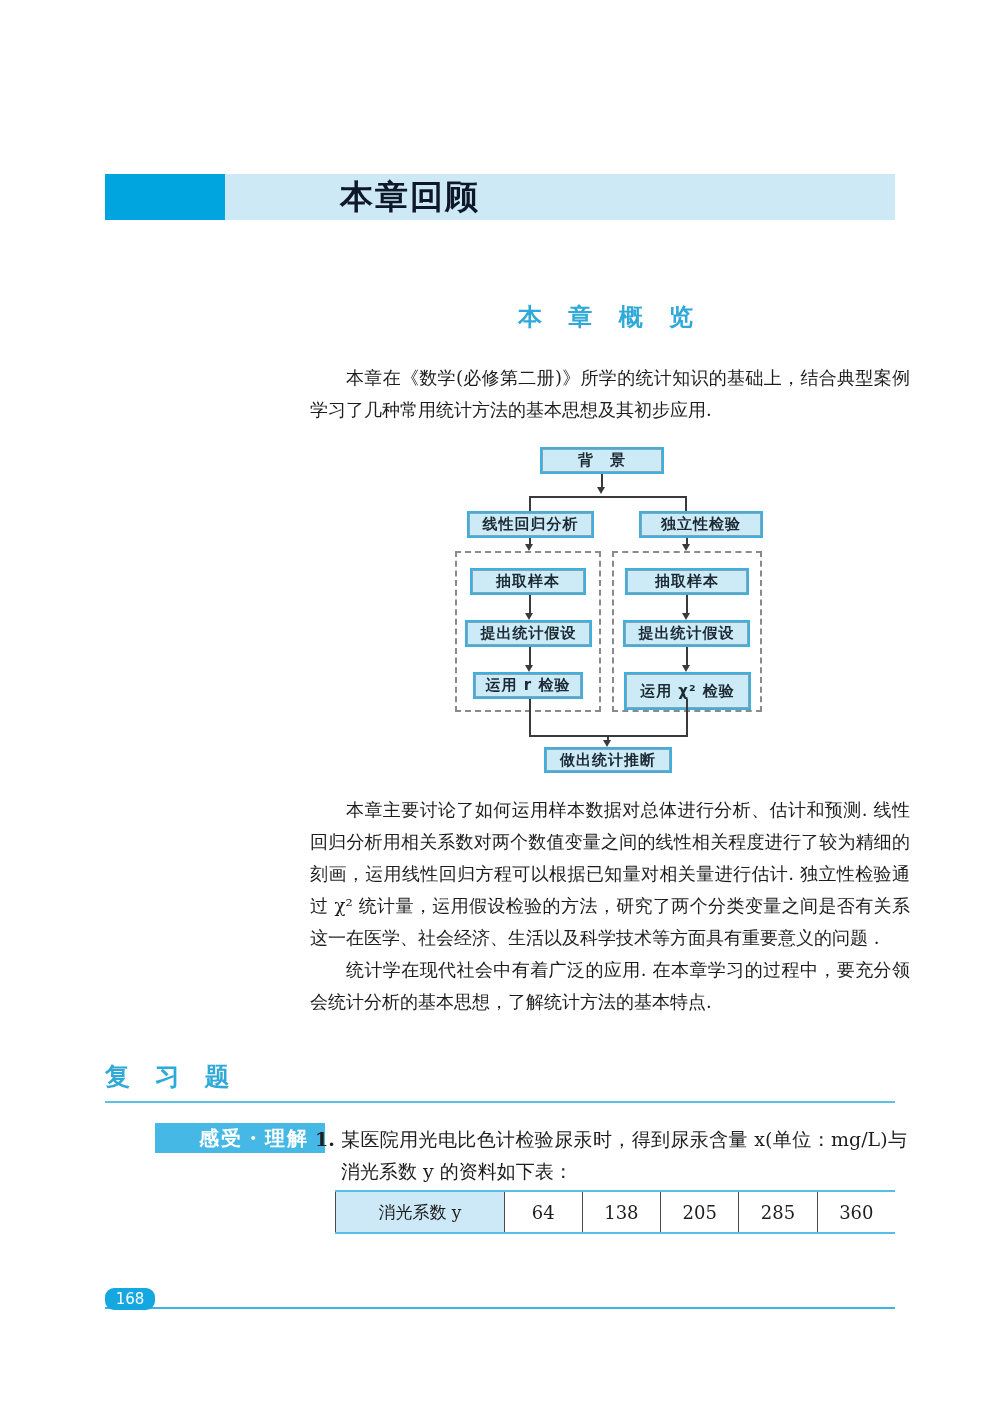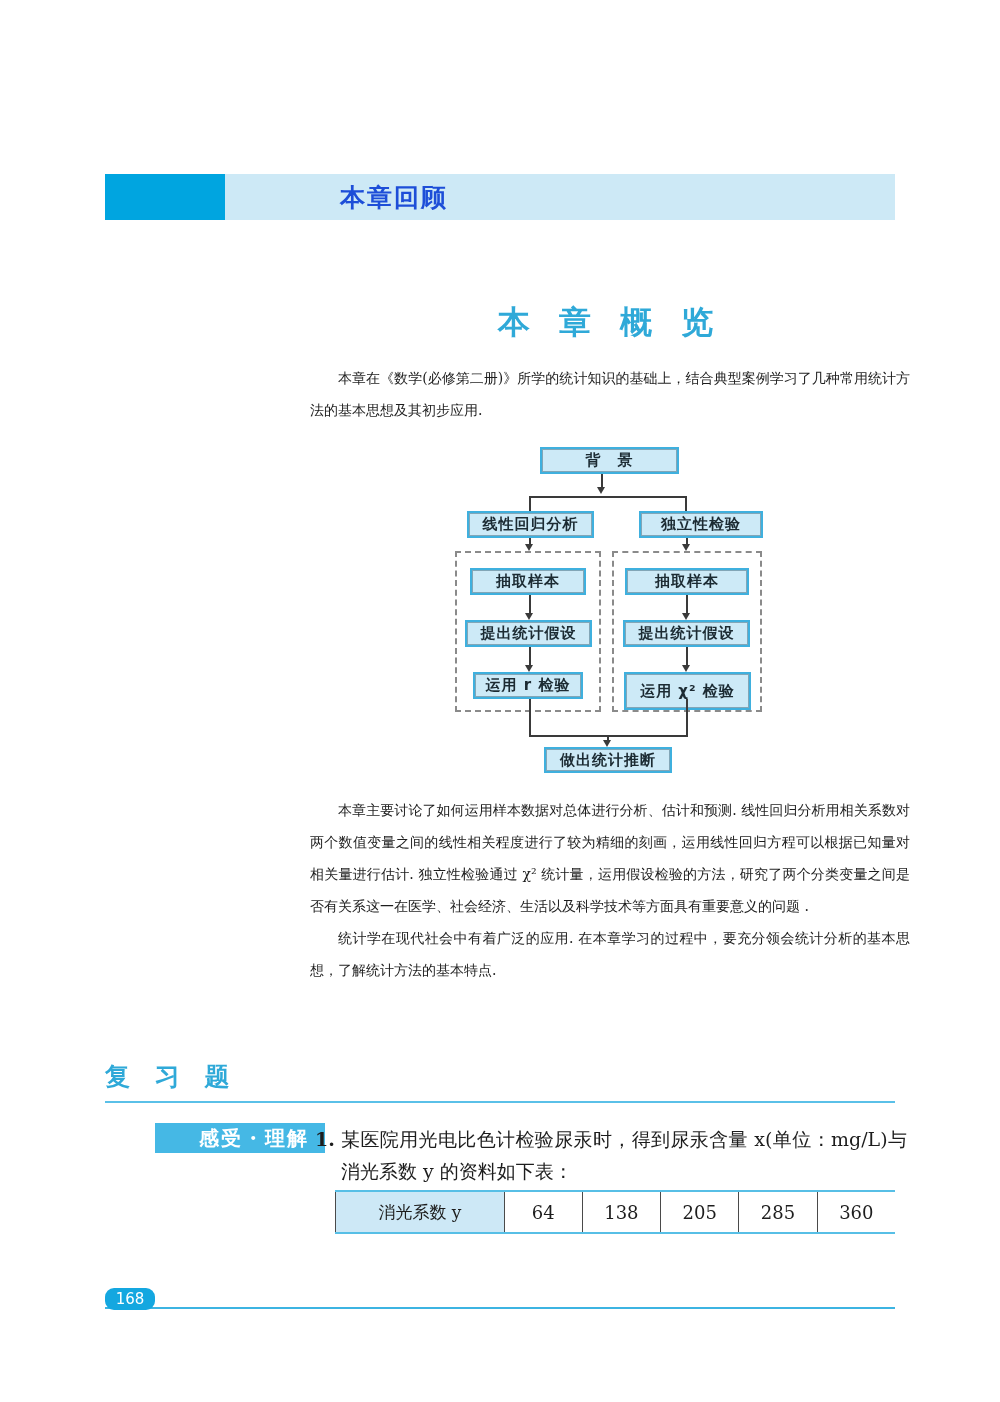--- a/index.html
+++ b/index.html
@@ -3,48 +3,48 @@
 <meta charset="utf-8">
 <style>
   html,body{margin:0;padding:0;background:#ffffff;}
   .page{position:relative;width:1000px;height:1402px;background:#ffffff;overflow:hidden;
         font-family:"DejaVu Serif","Liberation Serif",serif;color:#222;}
 
   
   .banner{position:absolute;left:105px;top:174px;width:790px;height:46px;display:flex;}
   .banner-accent{width:120px;height:100%;background:#00a5e0;}
   .banner-strip{flex:1;height:100%;background:#cde9f6;display:flex;align-items:center;}
-  .banner-title{margin-left:115px;font-size:25px;font-weight:bold;color:#1d4ed8;
+  .banner-title{margin-left:115px;font-size:33px;font-weight:bold;color:#0f172a;
                 font-family:"DejaVu Serif","Liberation Serif",serif;letter-spacing:2px;}
 
   
   .overview-title{position:absolute;left:310px;top:301px;width:600px;text-align:center;
-                  color:#2fa9d8;font-size:32px;font-weight:bold;letter-spacing:9px;
+                  color:#2fa9d8;font-size:24px;font-weight:bold;letter-spacing:9px;
                   font-family:"DejaVu Sans","Liberation Sans",sans-serif;}
-  .para{position:absolute;left:310px;width:600px;font-size:14px;line-height:32px;
+  .para{position:absolute;left:310px;width:600px;font-size:18px;line-height:32px;
         color:#1d1d1d;text-align:justify;}
   .para p{margin:0;text-indent:2em;}
   #para1{top:362px;}
   #paras23{top:794px;}
 
   
   .flowchart{position:absolute;left:455px;top:447px;width:310px;height:326px;
              font-family:"DejaVu Sans","Liberation Sans",sans-serif;}
   .fc-box{position:absolute;background:#cdeaf7;border:2px solid #3fb0de;
           box-shadow:inset 0 0 0 1px rgba(40,85,105,.45);
           display:flex;align-items:center;justify-content:center;
           font-size:15px;font-weight:bold;color:#1c2b33;letter-spacing:1px;box-sizing:border-box;}
   .fc-dashed{position:absolute;border:2px dashed #8a8a8a;box-sizing:border-box;}
   .vl{position:absolute;width:2px;background:#3a3a3a;}
   .hl{position:absolute;height:2px;background:#3a3a3a;}
   .arr{position:absolute;width:0;height:0;border-left:4px solid transparent;
        border-right:4px solid transparent;border-top:7px solid #3a3a3a;}
 
   
-  #fc-bg{left:85px;top:0;width:139px;height:27px;}
+  #fc-bg{left:85px;top:0;width:124px;height:27px;}
   #fc-stem1{left:146px;top:27px;height:13px;}
   #fc-arr1{left:142px;top:40px;}
   #fc-branch{left:74px;top:49px;width:158px;}
   #fc-dropL{left:74px;top:49px;height:15px;}
   #fc-dropR{left:230px;top:49px;height:15px;}
   #fc-linear{left:12px;top:64px;width:127px;height:27px;}
   #fc-indep{left:184px;top:64px;width:124px;height:27px;}
   #fc-aL1{left:74px;top:91px;height:6px;} #fc-aL1h{left:70px;top:97px;}
   #fc-aR1{left:231px;top:91px;height:6px;} #fc-aR1h{left:227px;top:97px;}
   #fc-dashL{left:0;top:104px;width:146px;height:161px;}

